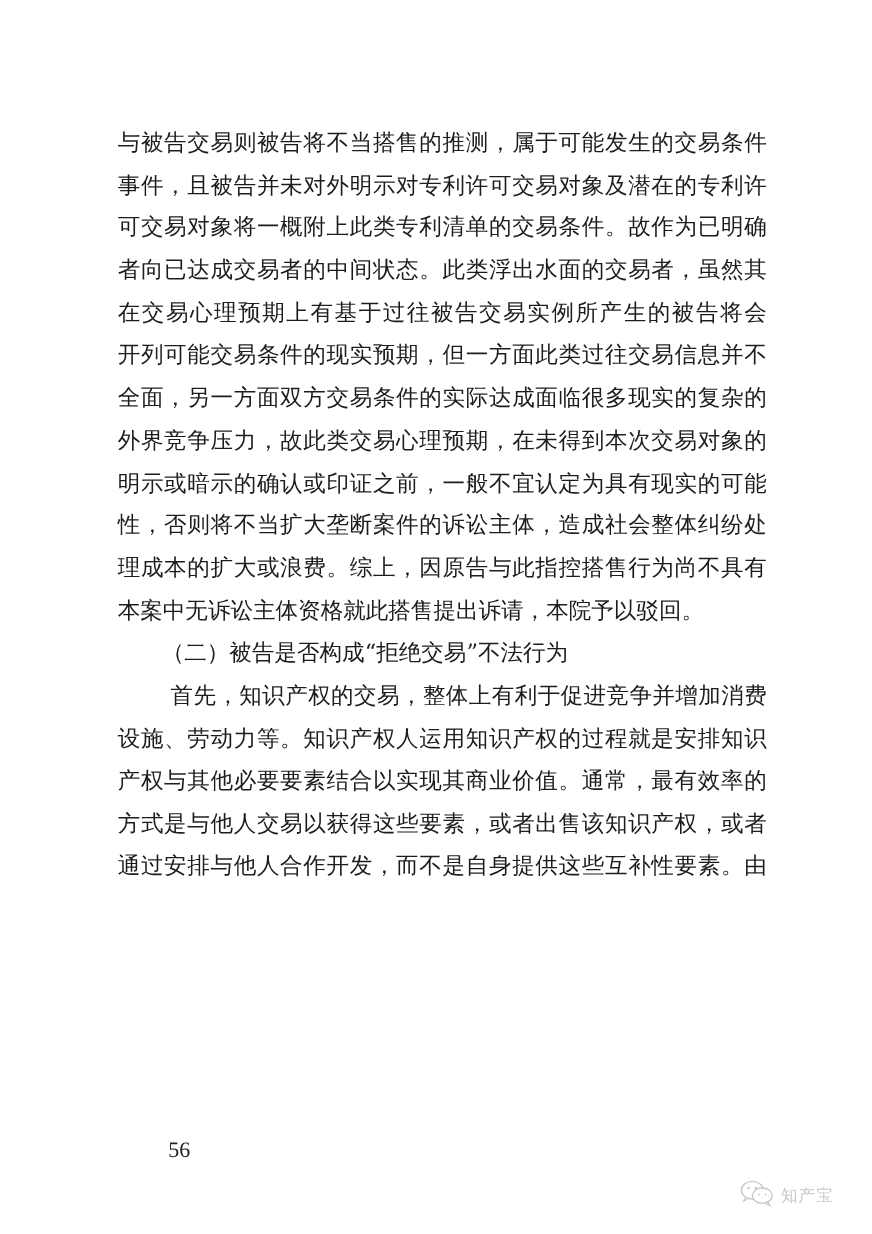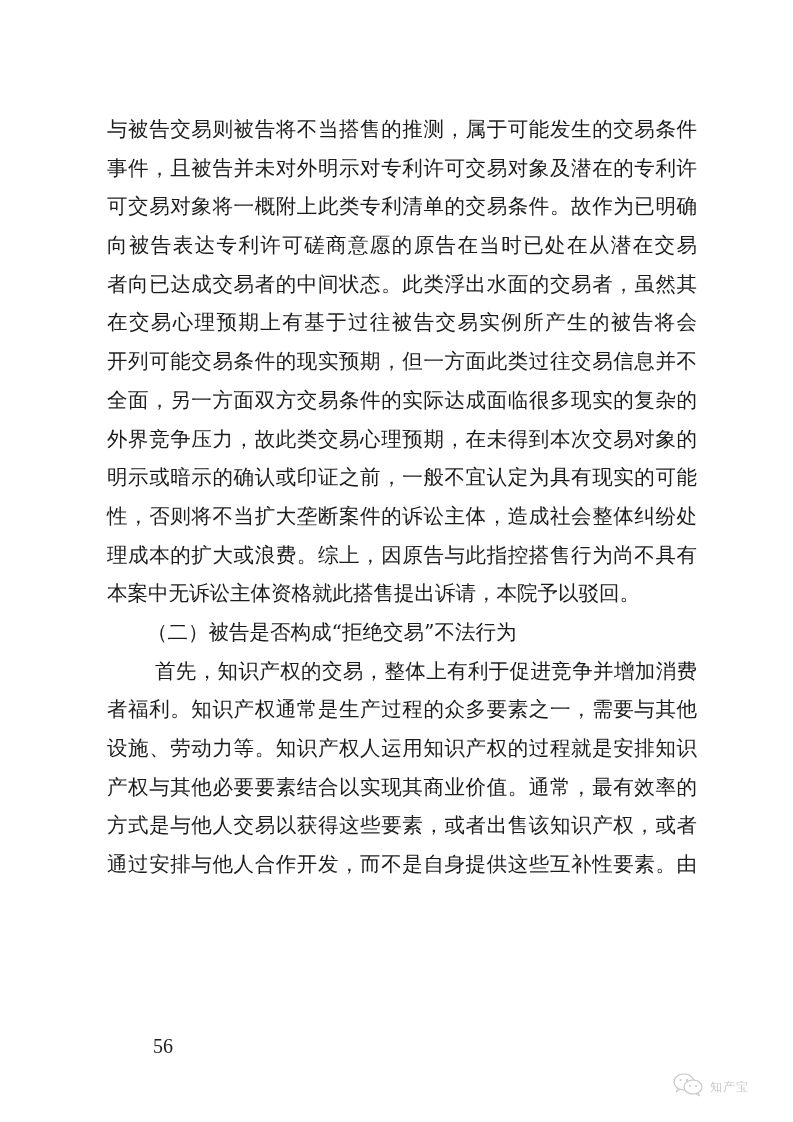--- a/index.html
+++ b/index.html
@@ -60,49 +60,47 @@
       position: absolute;
       left: 672px;
       top: 1072px;
       display: flex;
       align-items: center;
       gap: 4px;
       opacity: 0.55;
     }
     .watermark-text {
       font-family: "DejaVu Sans", "Liberation Sans", sans-serif;
-      font-size: 12px;
+      font-size: 15px;
       color: #9a9a9a;
       letter-spacing: 1px;
     }
   </style>
 </head>
 <body>
 
 <div class="page">
 
   <div class="body-text">
     <div class="line">与被告交易则被告将不当搭售的推测，属于可能发生的交易条件</div>
     <div class="line">事件，且被告并未对外明示对专利许可交易对象及潜在的专利许</div>
     <div class="line">可交易对象将一概附上此类专利清单的交易条件。故作为已明确</div>
-    <div class="line">向被告表达专利许可磋商意愿的原告在当时已处在从潜在交易</div>
     <div class="line">者向已达成交易者的中间状态。此类浮出水面的交易者，虽然其</div>
     <div class="line">在交易心理预期上有基于过往被告交易实例所产生的被告将会</div>
     <div class="line">开列可能交易条件的现实预期，但一方面此类过往交易信息并不</div>
     <div class="line">全面，另一方面双方交易条件的实际达成面临很多现实的复杂的</div>
     <div class="line">外界竞争压力，故此类交易心理预期，在未得到本次交易对象的</div>
     <div class="line">明示或暗示的确认或印证之前，一般不宜认定为具有现实的可能</div>
     <div class="line">性，否则将不当扩大垄断案件的诉讼主体，造成社会整体纠纷处</div>
     <div class="line">理成本的扩大或浪费。综上，因原告与此指控搭售行为尚不具有</div>
     <div class="line last">本案中无诉讼主体资格就此搭售提出诉请，本院予以驳回。</div>
 
     <div class="line heading">（二）被告是否构成“拒绝交易”不法行为</div>
 
     <div class="line indent">首先，知识产权的交易，整体上有利于促进竞争并增加消费</div>
-    <div class="line">者福利。知识产权通常是生产过程的众多要素之一，需要与其他</div>
     <div class="line">设施、劳动力等。知识产权人运用知识产权的过程就是安排知识</div>
     <div class="line">产权与其他必要要素结合以实现其商业价值。通常，最有效率的</div>
     <div class="line">方式是与他人交易以获得这些要素，或者出售该知识产权，或者</div>
     <div class="line">通过安排与他人合作开发，而不是自身提供这些互补性要素。由</div>
   </div>
 
   <div class="page-number">56</div>
 
   <div class="watermark">
     <span>

